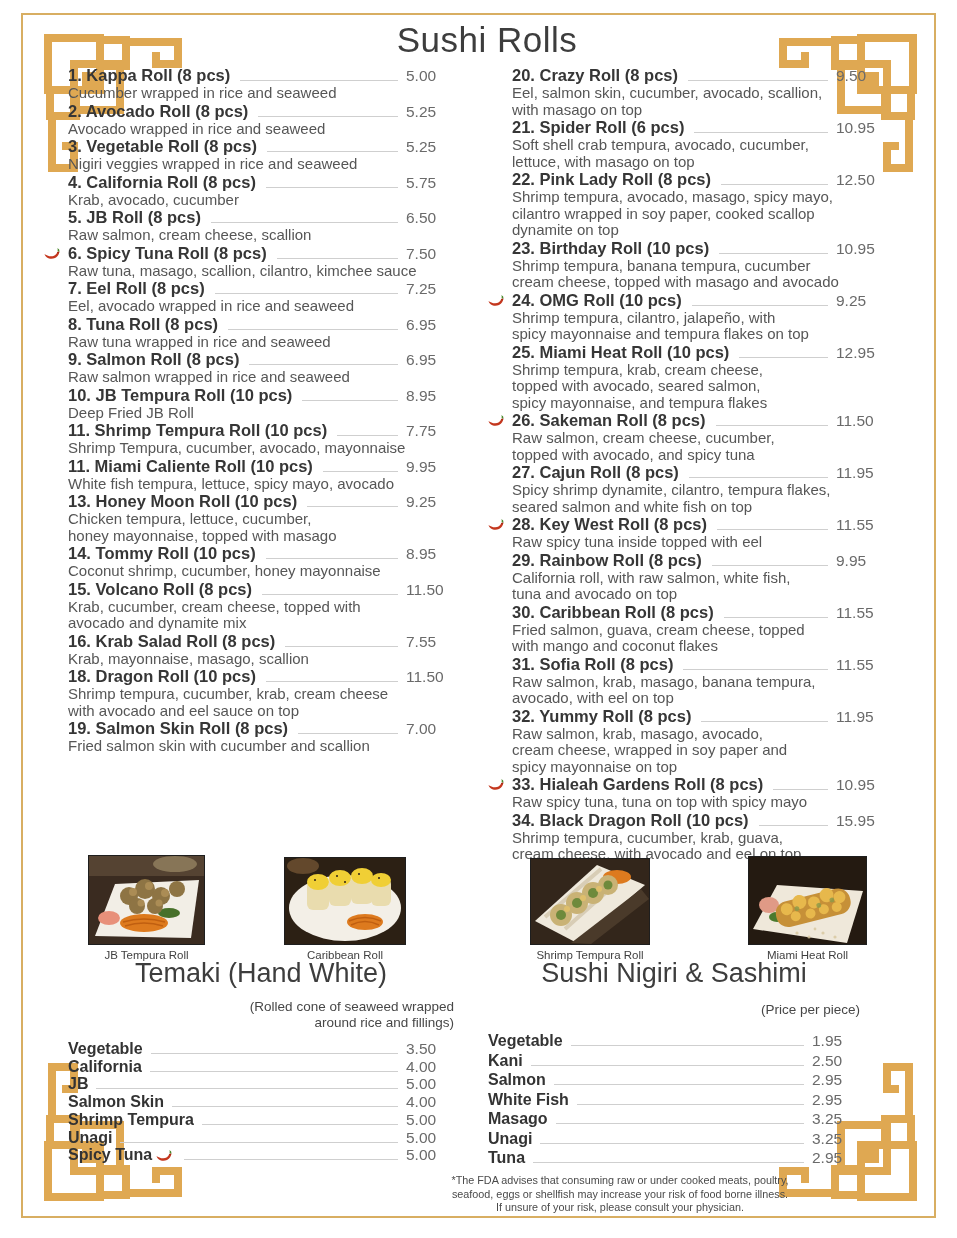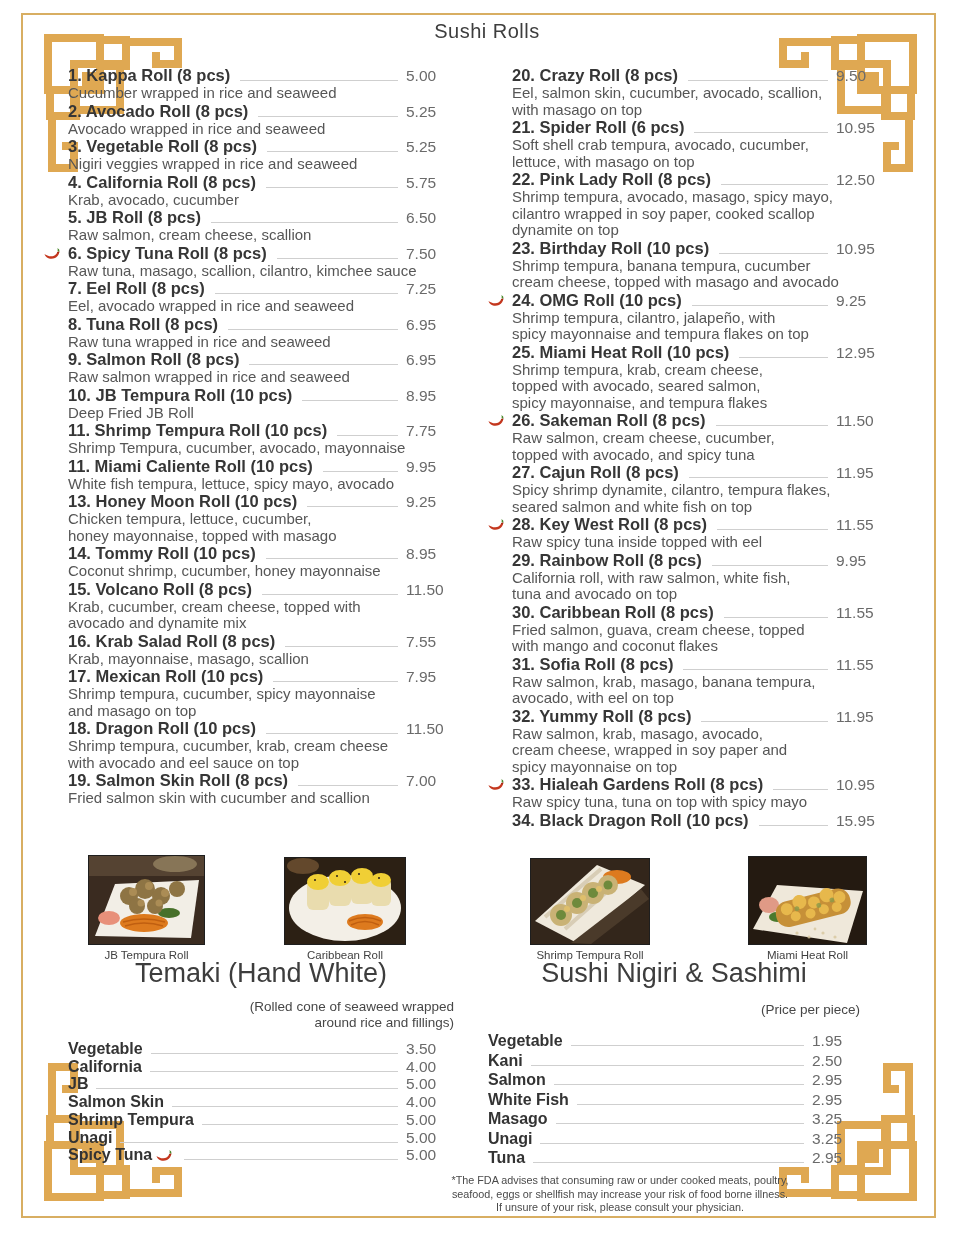--- a/index.html
+++ b/index.html
@@ -9,21 +9,21 @@
   }
   .page-border{position:absolute;left:21px;top:13px;width:911px;height:1201px;border:2px solid #D8AE62;}
   
   .corner{position:absolute;width:150px;height:150px;color:#DFA852;}
   .c-tl{left:32px;top:22px;}
   .c-tr{right:28px;top:22px;transform:scaleX(-1);}
   .c-bl{left:32px;bottom:25px;transform:scaleY(-1);}
   .c-br{right:28px;bottom:25px;transform:scale(-1,-1);}
   
   .page-title{position:absolute;top:20px;left:0;right:0;text-align:center;
-    font-size:20px;font-weight:400;color:#3d3d3d;letter-spacing:.5px;padding-left:17px;}
+    font-size:35px;font-weight:400;color:#3d3d3d;letter-spacing:.5px;padding-left:17px;}
   
   .col{position:absolute;top:66px;}
   #col-left{left:68px;width:386px;}
   #col-right{left:512px;width:372px;}
   .item .row{display:flex;align-items:baseline;white-space:nowrap;
     font-weight:bold;font-size:16.5px;line-height:19px;color:#363636;}
   .chili{flex:none;width:22px;margin-left:-26px;margin-right:4px;position:relative;top:1px;}
   .leader{flex:1;min-width:12px;border-bottom:1.5px solid #cfcfcf;margin:0 8px 3px 10px;}
   .price{flex:none;width:48px;font-weight:normal;font-size:15.5px;color:#6a6a6a;text-align:left;}
   .desc{font-size:15px;line-height:16.5px;color:#565656;font-weight:normal;white-space:nowrap;}
@@ -215,28 +215,20 @@
     <div class="item">
       <div class="row">
         <span class="iname">16. Krab Salad Roll (8 pcs)</span>
         <span class="leader"></span>
         <span class="price">7.55</span>
       </div>
       <div class="desc">Krab, mayonnaise, masago, scallion</div>
     </div>
     <div class="item">
       <div class="row">
-        <span class="iname">17. Mexican Roll (10 pcs)</span>
-        <span class="leader"></span>
-        <span class="price">7.95</span>
-      </div>
-      <div class="desc">Shrimp tempura, cucumber, spicy mayonnaise<br>and masago on top</div>
-    </div>
-    <div class="item">
-      <div class="row">
         <span class="iname">18. Dragon Roll (10 pcs)</span>
         <span class="leader"></span>
         <span class="price">11.50</span>
       </div>
       <div class="desc">Shrimp tempura, cucumber, krab, cream cheese<br>with avocado and eel sauce on top</div>
     </div>
     <div class="item">
       <div class="row">
         <span class="iname">19. Salmon Skin Roll (8 pcs)</span>
         <span class="leader"></span>
@@ -377,20 +369,21 @@
         <span class="price">10.95</span>
       </div>
       <div class="desc">Raw spicy tuna, tuna on top with spicy mayo</div>
     </div>
     <div class="item">
       <div class="row">
         <span class="iname">34. Black Dragon Roll (10 pcs)</span>
         <span class="leader"></span>
         <span class="price">15.95</span>
       </div>
+      <div class="desc">Shrimp tempura, cucumber, krab, guava,<br>cream cheese, with avocado and eel on top</div>
     </div>
   </div>
 
 <figure id="photo-1">
   <svg width="115" height="88" viewBox="0 0 115 88" preserveAspectRatio="none">
     <rect width="115" height="88" fill="#3a2b20"></rect>
     <rect x="0" y="0" width="115" height="20" fill="#6b5741" opacity=".55"></rect>
     <ellipse cx="86" cy="8" rx="22" ry="8" fill="#a8986f" opacity=".6"></ellipse>
     <polygon points="6,80 26,28 110,24 102,82" fill="#f2eee6"></polygon>
     <ellipse cx="20" cy="62" rx="11" ry="7" fill="#e8907a"></ellipse>

